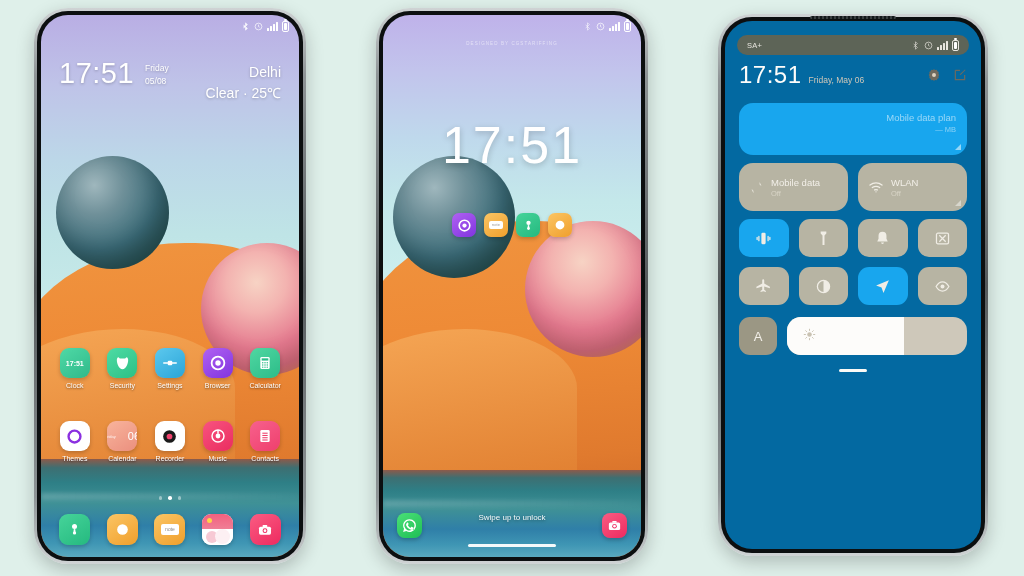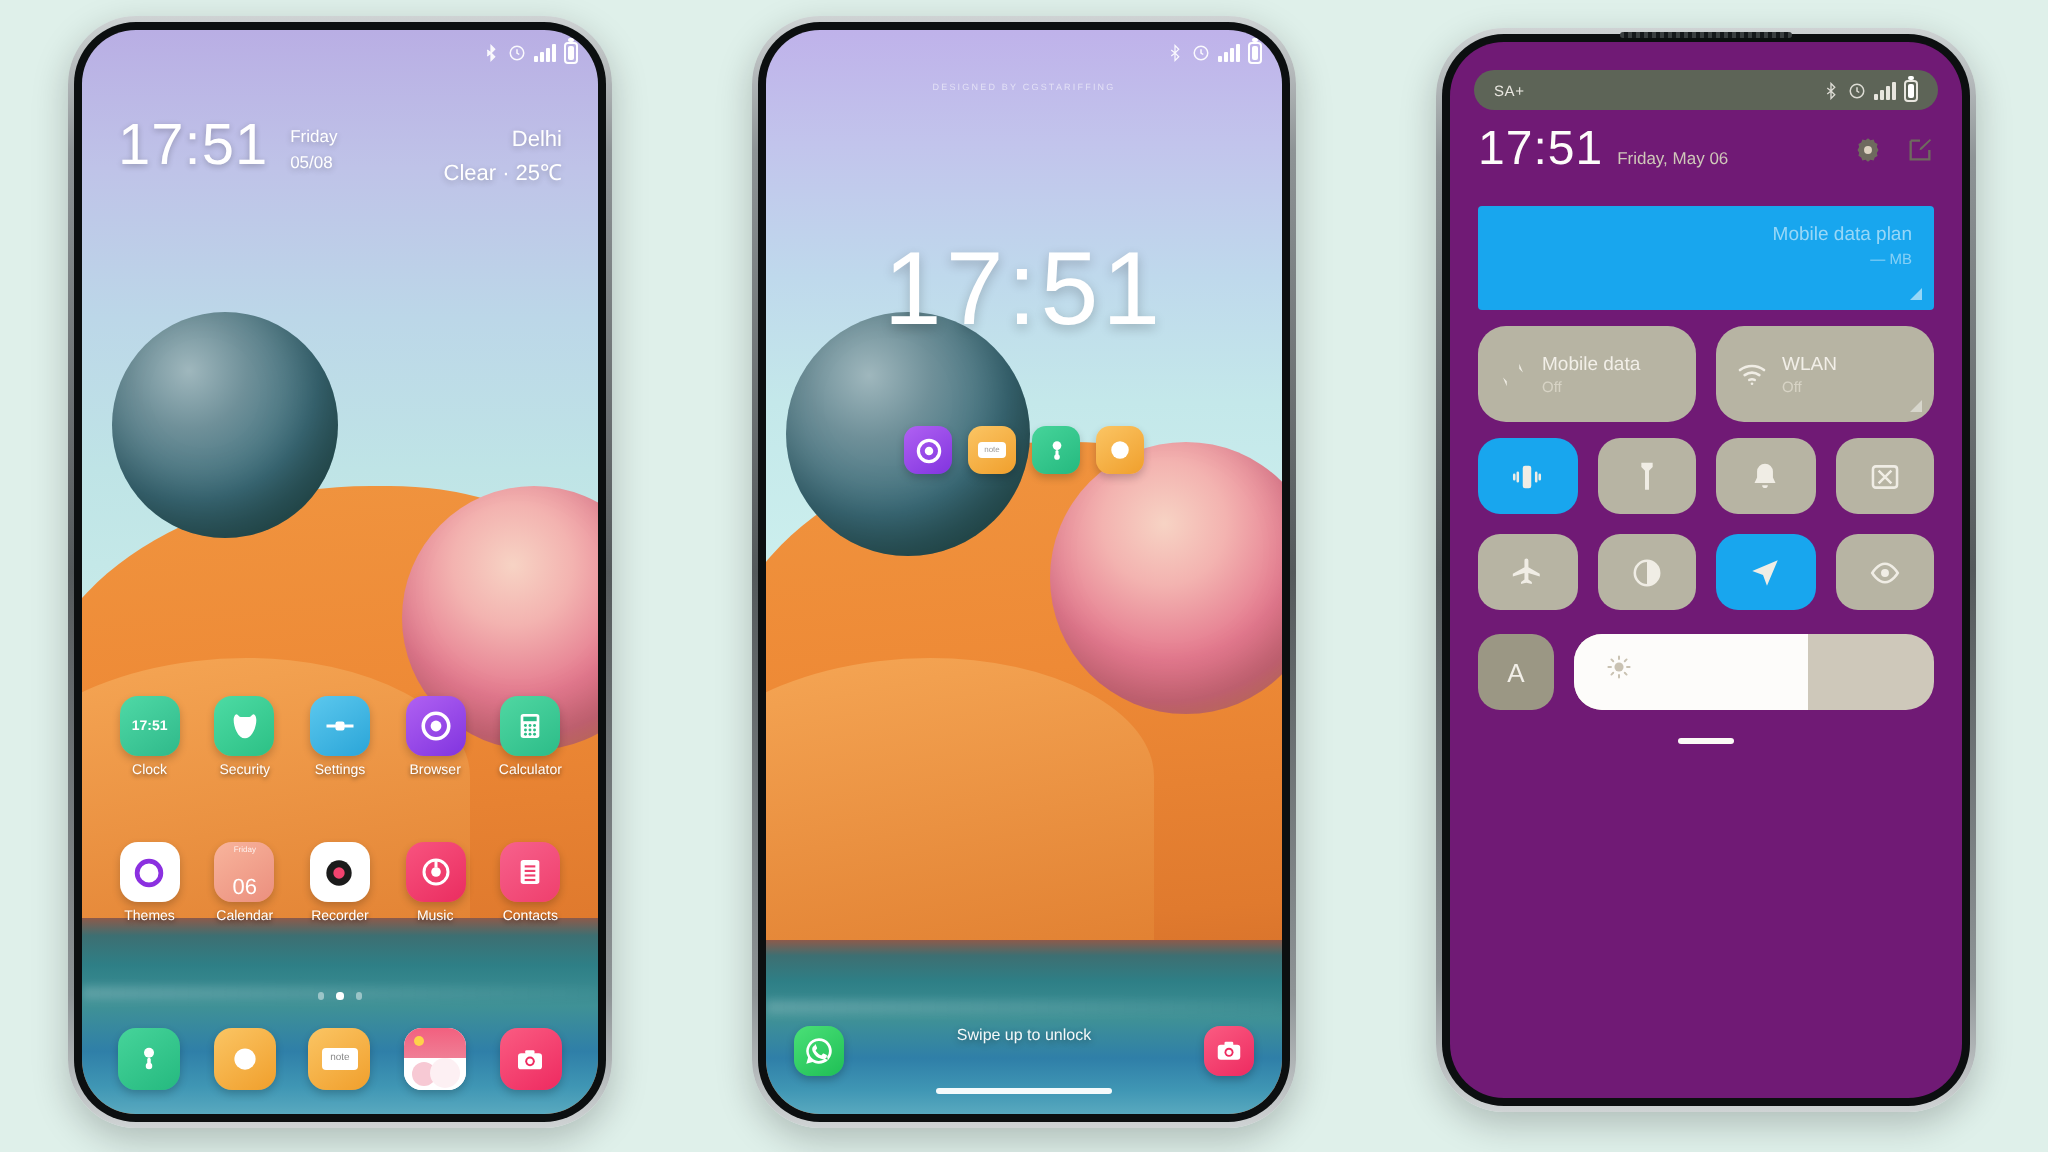--- a/index.html
+++ b/index.html
@@ -58,21 +58,21 @@
   .sig { width:11px; height:9px; position:relative; }
   .sig i { position:absolute; bottom:0; width:2px; background:#fff; border-radius:.5px; }
   .sig i:nth-child(1){left:0;height:3px;} .sig i:nth-child(2){left:3px;height:5px;}
   .sig i:nth-child(3){left:6px;height:7px;} .sig i:nth-child(4){left:9px;height:9px;}
 
   
   .hclock { position:absolute; top:44px; left:0; right:0; padding:0 18px; display:flex;
             align-items:flex-start; color:#fff; z-index:4; text-shadow:0 1px 3px rgba(0,0,0,.24);}
   .hclock .big { font-size:29px; font-weight:300; line-height:1; letter-spacing:.5px; }
   .hclock .dcol { margin-left:11px; padding-top:3px; font-size:8.5px; line-height:1.5; font-weight:400; }
-  .hclock .wcol { margin-left:auto; text-align:right; padding-top:3px; font-size:11px; line-height:1.5; }
+  .hclock .wcol { margin-left:auto; text-align:right; padding-top:3px; font-size:14px; line-height:1.5; }
 
   .grid { position:absolute; left:0; right:0; z-index:4; display:flex; padding:0 10px; }
   .grid.r1 { top:333px; } .grid.r2 { top:406px; }
   .app { flex:1; display:flex; flex-direction:column; align-items:center; gap:4px; }
   .icon { width:30px; height:30px; border-radius:9px; display:flex; align-items:center;
           justify-content:center; box-shadow:0 2px 4px rgba(0,0,0,.2); font-size:8px; color:#fff; position:relative; overflow:hidden;}
   .alabel { font-size:7px; color:#fff; text-shadow:0 1px 2px rgba(0,0,0,.5); white-space:nowrap; }
 
   .dots { position:absolute; top:481px; left:0; right:0; display:flex; justify-content:center; gap:6px; z-index:4;}
   .dots i { width:3.5px; height:3.5px; border-radius:50%; background:rgba(255,255,255,.45); }
@@ -90,33 +90,33 @@
   .lclock .d { font-size:12px; font-weight:300; margin-top:8px; letter-spacing:.3px; }
   .lshort { position:absolute; top:198px; left:0; right:0; display:flex; justify-content:center; gap:8px; z-index:4;}
   .lshort .icon { width:24px; height:24px; border-radius:7px; }
   .lbottom { position:absolute; bottom:10px; left:0; right:0; z-index:4; }
   .lrow { display:flex; justify-content:space-between; padding:0 14px; }
   .lrow .icon { width:25px; height:25px; border-radius:8px; }
   .swipe { text-align:center; font-size:8px; color:rgba(255,255,255,.95); text-shadow:0 1px 3px rgba(0,0,0,.35); }
   .hbar { margin:6px auto 0; width:88px; height:3px; border-radius:2px; background:rgba(255,255,255,.95); }
 
   
-  .cc { position:absolute; inset:0; background:#701a75; }
+  .cc { position:absolute; inset:0; background:#0369a1; }
   .ccbar { position:absolute; top:14px; left:12px; right:12px; height:20px; border-radius:11px;
            background:#5d6457; display:flex; align-items:center; padding:0 10px; }
   .ccbar .sa { font-size:7.5px; color:#e8e6df; letter-spacing:.3px; }
   .ccbar .right { margin-left:auto; display:flex; align-items:center; gap:4px; }
   .ccclock { position:absolute; top:42px; left:14px; right:14px; display:flex; align-items:baseline; }
   .ccclock .t { font-size:24px; font-weight:300; color:#fdfcfa; line-height:1; letter-spacing:.5px;}
   .ccclock .d { font-size:8.5px; color:#cfc7b9; margin-left:7px; }
   .ccicons { margin-left:auto; display:flex; gap:12px; align-self:center; }
   .ccicons svg { width:14px; height:14px; fill:#6e6a5e; }
 
   .bigtiles { position:absolute; top:82px; left:14px; right:14px; display:flex; gap:10px; }
-  .btile { flex:1; height:52px; border-radius:2px; padding:9px 11px; position:relative; overflow:hidden; }
+  .btile { flex:1; height:52px; border-radius:14px; padding:9px 11px; position:relative; overflow:hidden; }
   .btile.on { background:#18a6ee; }
   .btile .tt { font-size:9.5px; color:#fff; font-weight:500; }
   .btile .ts { font-size:7.5px; color:rgba(255,255,255,.8); margin-top:2px; }
   .btile .corner { position:absolute; right:6px; bottom:5px; width:0; height:0;
         border-left:6px solid transparent; border-bottom:6px solid rgba(255,255,255,.55); }
   .btile .bico { position:absolute; left:10px; top:50%; transform:translateY(-50%); }
 
   .mtiles { position:absolute; top:142px; left:14px; right:14px; display:flex; gap:10px; }
   .mtile { flex:1; height:48px; border-radius:14px; background:#b7b4a3; padding:8px 10px;
            display:flex; align-items:center; gap:7px; position:relative; }
@@ -246,21 +246,21 @@
         <div class="grid r2">
           <div class="app">
             <div class="icon" style="background:#fff;">
               <svg viewBox="0 0 24 24" style="width:19px;height:19px;">
                   <circle cx="12" cy="12" r="7.5" stroke="#8b30e0" stroke-width="3" fill="none"></circle>
                 </svg>
             </div>
             <div class="alabel">Themes</div>
           </div>
           <div class="app">
-            <div class="icon" style="background:linear-gradient(145deg,#f8b49c,#eb8f7e);flex-direction:column;gap:12px;">
+            <div class="icon" style="background:linear-gradient(145deg,#f8b49c,#eb8f7e);flex-direction:row;gap:12px;">
               <span style="font-size:4px;opacity:.85;">Friday</span>
               <span style="font-size:11px;font-weight:500;line-height:1;">06</span>
             </div>
             <div class="alabel">Calendar</div>
           </div>
           <div class="app">
             <div class="icon" style="background:#fff;">
               <svg viewBox="0 0 24 24" style="width:19px;height:19px;">
                   <circle cx="12" cy="12" r="8" fill="#1b1b1b"></circle>
                   <circle cx="12" cy="12" r="3.6" fill="#f2436f"></circle>

